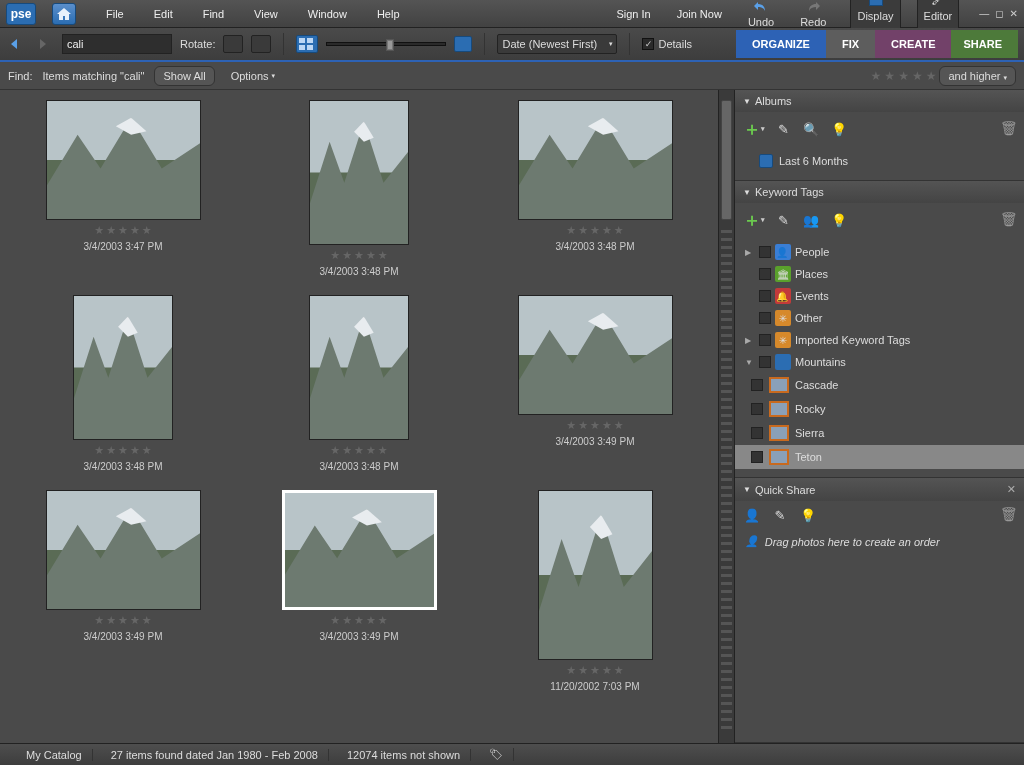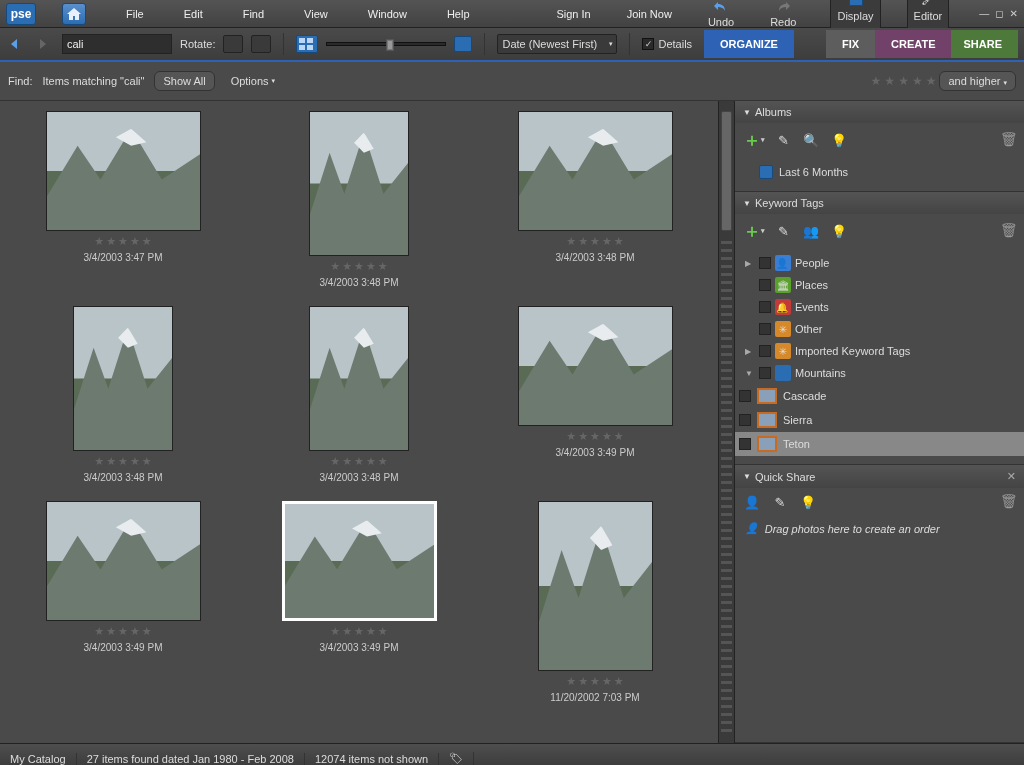--- a/index.html
+++ b/index.html
@@ -1,17 +1,17 @@
 <!DOCTYPE html>
 <html><head>
 <meta charset="utf-8">
 <style>
 * { margin: 0; padding: 0; box-sizing: border-box; font-family: Tahoma, Arial, sans-serif; font-size: 11px; color: #ddd; }
 body { background: #4a4a4a; width: 1024px; height: 765px; overflow: hidden; display: flex; flex-direction: column; }
-.menubar { background: linear-gradient(#545454,#424242); height: 28px; display: flex; align-items: center; padding: 2px 6px; gap: 20px; border-bottom: 1px solid #222; text-align: center; }
+.menubar { background: linear-gradient(#545454,#424242); height: 28px; display: flex; align-items: center; padding: 2px 6px; gap: 10px; border-bottom: 1px solid #222; text-align: center; }
 .logo { background:#2b6db2;color:#fff;font-weight:bold;width:30px;height:22px;display:flex;align-items:center;justify-content:center;border-radius:3px;margin-right:6px;font-size:12px;border:1px solid #174a7c; }
 .home-btn { width:24px;height:22px;background:linear-gradient(#5a8fcc,#2b6db2);border-radius:3px;display:flex;align-items:center;justify-content:center;margin-right:10px;border:1px solid #174a7c;cursor:pointer; }
 .menu-item { padding: 4px 10px; cursor:pointer; color:#eee; }
 .menubar-spacer { flex:1; }
 .mb-link { padding:4px 8px;cursor:pointer;color:#eee; }
 .mb-btn { display:flex;align-items:center;gap:4px;padding:4px 8px;cursor:pointer;color:#eee;flex-direction:column; }
 .mb-btn.disabled { color:#888; }
 .mb-drop { display:flex;align-items:center;gap:4px;padding:4px 6px;cursor:pointer;background:#3b3b3b;border:1px solid #222;border-radius:2px;margin-left:6px;flex-direction:column; }
 .wincontrols { display:flex;gap:6px;margin-left:10px; }
 .wincontrols span{cursor:pointer;font-size:10px;color:#ccc;}
@@ -24,24 +24,24 @@
 .view-btn i{width:6px;height:5px;background:#bcd7f5;}
 .slider { width:120px;height:4px;background:#2a2a2a;border:1px solid #111;position:relative;cursor:pointer; }
 .slider .thumb{position:absolute;left:50%;top:-4px;width:8px;height:12px;background:#999;border:1px solid #555;}
 .thumb-preview{width:18px;height:16px;background:#2b6db2;border:1px solid #174a7c;border-radius:2px;cursor:pointer;}
 .sort-drop{width:120px;height:20px;background:#3a3a3a;border:1px solid #222;display:flex;align-items:center;justify-content:space-between;padding:0 4px;cursor:pointer;border-radius:2px;}
 .check{display:flex;align-items:center;gap:4px;cursor:pointer;}
 .check .box{width:12px;height:12px;background:#2a2a2a;border:1px solid #111;display:flex;align-items:center;justify-content:center;font-size:9px;color:#ccc;}
 .tabs{display:flex;margin-left:auto;}
 .tab{padding:8px 16px;font-weight:bold;font-size:11px;cursor:pointer;color:#fff;text-align:center;}
 .tab.organize{background:#2d62b5;}
-.tab.fix{background:#5d5d5d;margin-left:32px;}
+.tab.fix{background:#5d5d5d;}
 .tab.create{background:#724169;}
 .tab.share{background:#4d7a3a;padding-left:12px;}
-.findbar{background:#4a4a4a;height:39px;display:flex;align-items:center;padding:0 8px;gap:10px;border-bottom:1px solid #333;}
+.findbar{background:#4a4a4a;height:28px;display:flex;align-items:center;padding:0 8px;gap:10px;border-bottom:1px solid #333;}
 .btn-small{padding:3px 8px;background:#555;border:1px solid #333;border-radius:6px;cursor:pointer;}
 .drop-small{display:flex;align-items:center;gap:3px;cursor:pointer;padding:3px 6px;}
 .stars-filter{margin-left:auto;display:flex;gap:3px;align-items:center;}
 .star{color:#666;font-size:12px;cursor:pointer;}
 .main-area{flex:1;display:flex;overflow:hidden;}
 .grid-wrap{flex:1;display:flex;overflow:hidden;}
 .grid{flex:1;padding:10px 20px;display:grid;grid-template-columns:repeat(3,1fr);gap:18px 30px;align-content:start;overflow-y:auto;}
 .scroll-side{width:16px;background:#3a3a3a;border-left:1px solid #222;position:relative;}
 .scroll-side .sthumb{position:absolute;top:10px;left:2px;right:2px;height:120px;background:#666;border:1px solid #444;border-radius:2px;cursor:pointer;}
 .scroll-side .time-bar{position:absolute;bottom:10px;top:140px;left:2px;right:2px;background:repeating-linear-gradient(#555 0,#555 3px,#3a3a3a 3px,#3a3a3a 8px);}
@@ -67,23 +67,23 @@
 .panel-body{padding:4px 0 8px 0;}
 .album-item{display:flex;align-items:center;gap:6px;padding:4px 8px 4px 24px;cursor:pointer;}
 .album-chip{width:14px;height:14px;background:#2b6db2;border:1px solid #174a7c;border-radius:2px;}
 .tag-row{display:flex;align-items:center;gap:4px;padding:3px 8px 3px 10px;cursor:pointer;}
 .tag-row .exp{width:10px;font-size:8px;color:#aaa;}
 .tag-row .cb{width:12px;height:12px;border:1px solid #222;background:#333;}
 .tag-ico{width:16px;height:16px;border-radius:2px;display:flex;align-items:center;justify-content:center;font-size:10px;}
 .tag-sub{padding-left:50px;}
 .tag-sub.selected{background:#888;}
 .tag-thumb{width:20px;height:16px;border:2px solid #c86a1f;background:#8aa0b8;}
-.sub-row{display:flex;align-items:center;gap:6px;padding:4px 4px;cursor:pointer;}
+.sub-row{display:flex;align-items:center;gap:6px;padding:4px 16px;cursor:pointer;}
 .qs-row{display:flex;align-items:center;gap:6px;padding:6px 10px;color:#aaa;font-style:italic;}
-.statusbar{height:22px;background:linear-gradient(#4e4e4e,#3d3d3d);border-top:1px solid #222;display:flex;align-items:flex-end;padding:0 0;gap:0;font-size:10px;}
+.statusbar{height:22px;background:linear-gradient(#4e4e4e,#3d3d3d);border-top:1px solid #222;display:flex;align-items:center;padding:0 16px;gap:8px;font-size:10px;}
 .statusbar .seg{padding:0 10px;border-right:1px solid #333;}
 svg{display:block;}
 .mountain-svg{width:100%;height:100%;}
 </style>
 </head>
 <body>
 
 <div class="menubar">
   <div class="logo">pse</div>
   <div class="home-btn">
@@ -435,20 +435,25 @@
             <span>Mountains</span>
           </div>
           <div class="tag-row sub-row tag-sub">
             <span class="cb"></span>
             <span class="tag-thumb"></span>
             <span>Cascade</span>
           </div>
           <div class="tag-row sub-row tag-sub">
             <span class="cb"></span>
             <span class="tag-thumb"></span>
+            <span>Rocky</span>
+          </div>
+          <div class="tag-row sub-row tag-sub">
+            <span class="cb"></span>
+            <span class="tag-thumb"></span>
             <span>Sierra</span>
           </div>
           <div class="tag-row sub-row tag-sub selected">
             <span class="cb"></span>
             <span class="tag-thumb"></span>
             <span>Teton</span>
           </div>
         </div>
     </div>
 

